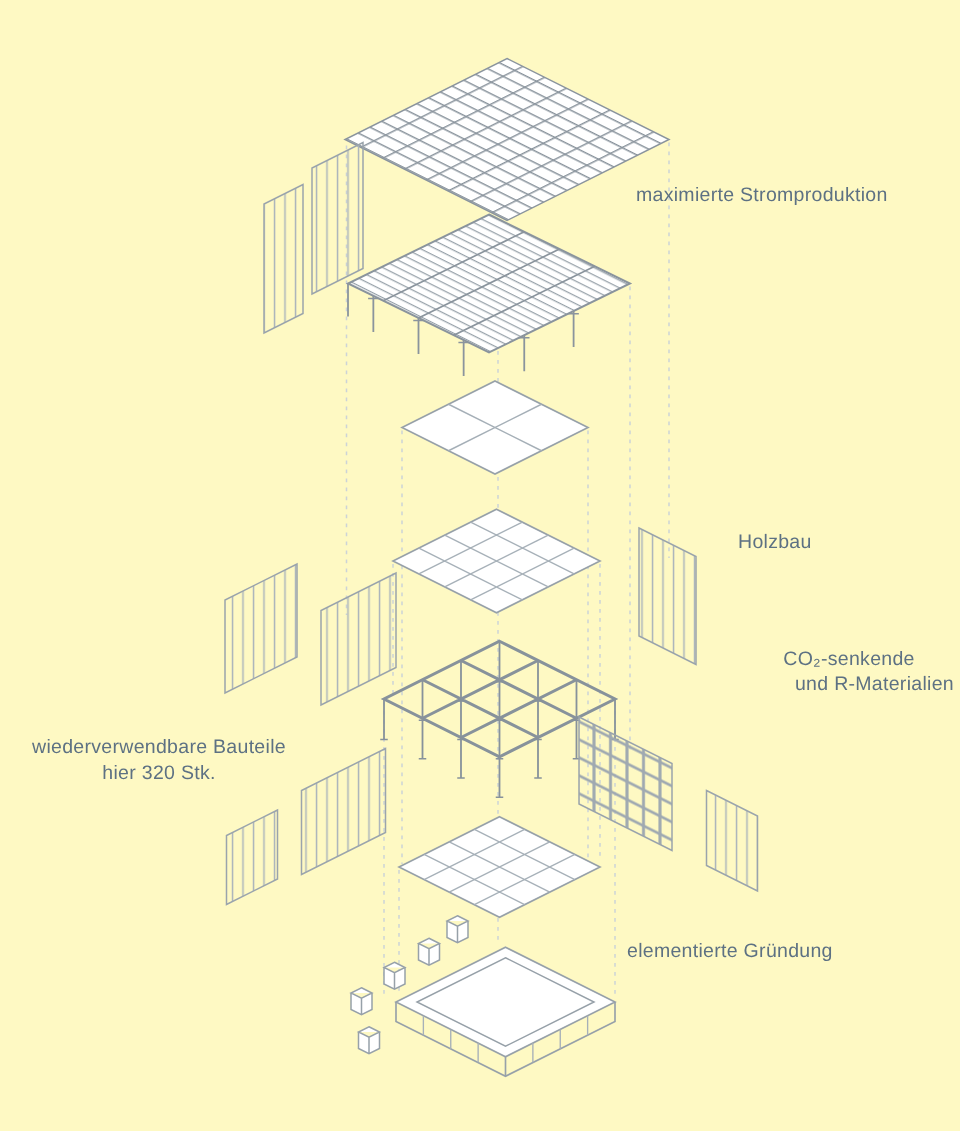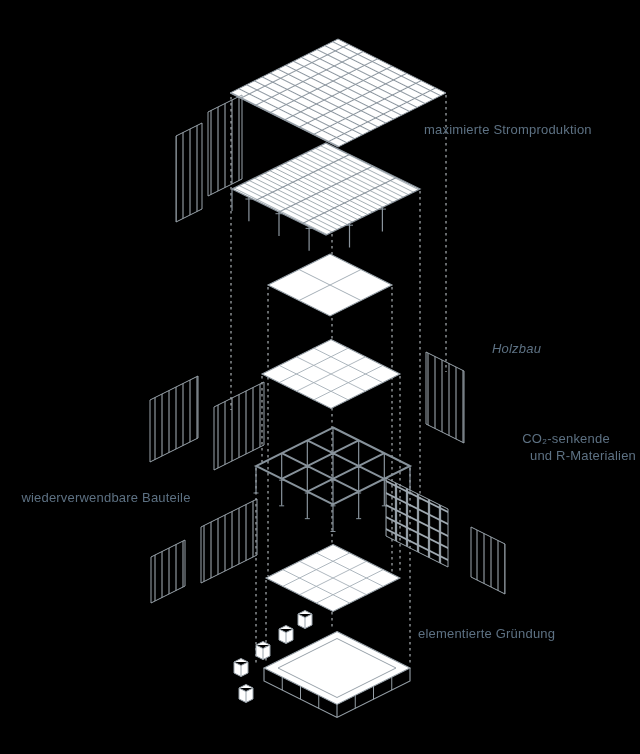--- a/index.html
+++ b/index.html
@@ -1,17 +1,17 @@
 <!DOCTYPE html>
 <html><head>
 <meta charset="utf-8">
 <style>
   html,body{margin:0;padding:0;background:#ffffff;}
   .stage{
-    position:relative;width:640px;height:754px;background:#000000;
+    position:relative;width:640px;height:754px;background:#fef9c3;
     font-family:"Liberation Sans", sans-serif;overflow:hidden;
   }
   .stage svg{position:absolute;left:0;top:0;}
   .lbl{
     position:absolute;font-size:13px;line-height:17px;color:#5d7183;
     letter-spacing:.2px;white-space:nowrap;
   }
   .lbl.center{text-align:center;white-space:normal;}
 </style>
 </head>
@@ -118,26 +118,27 @@
     <path d="M263,641.5 L270,645 L263,648.5 L256,645 Z M256,645 L256,656 L263,659.5 L270,656 L270,645 M263,648.5 L263,659.5"></path>
     <path d="M286,625.5 L293,629 L286,632.5 L279,629 Z M279,629 L279,640 L286,643.5 L293,640 L293,629 M286,632.5 L286,643.5"></path>
     <path d="M305,610.5 L312,614 L305,617.5 L298,614 Z M298,614 L298,625 L305,628.5 L312,625 L312,614 M305,617.5 L305,628.5"></path>
   </g>
 </svg>
 
 <div class="lbl" style="left:424px;top:121px;">maximierte Stromproduktion</div>
 
 
 
-<div class="lbl" style="left:492px;top:340px;font-style:italic;">Holzbau</div>
+<div class="lbl" style="left:492px;top:352px;">Holzbau</div>
 
 <div class="lbl center" style="left:496px;top:430px;width:140px;">
   <span style="display:block;">CO₂-senkende</span>
   <span style="display:block;text-align:right;">und R-Materialien</span>
 </div>
 
 <div class="lbl center" style="left:8px;top:489px;width:172px;margin-left:12px;">
   <span style="display:block;">wiederverwendbare Bauteile</span>
+  <span style="display:block;">hier 320 Stk.</span>
 </div>
 
 <div class="lbl" style="left:418px;top:625px;text-align:right;">elementierte Gründung</div>
 
 </div>
 
 </body></html>

